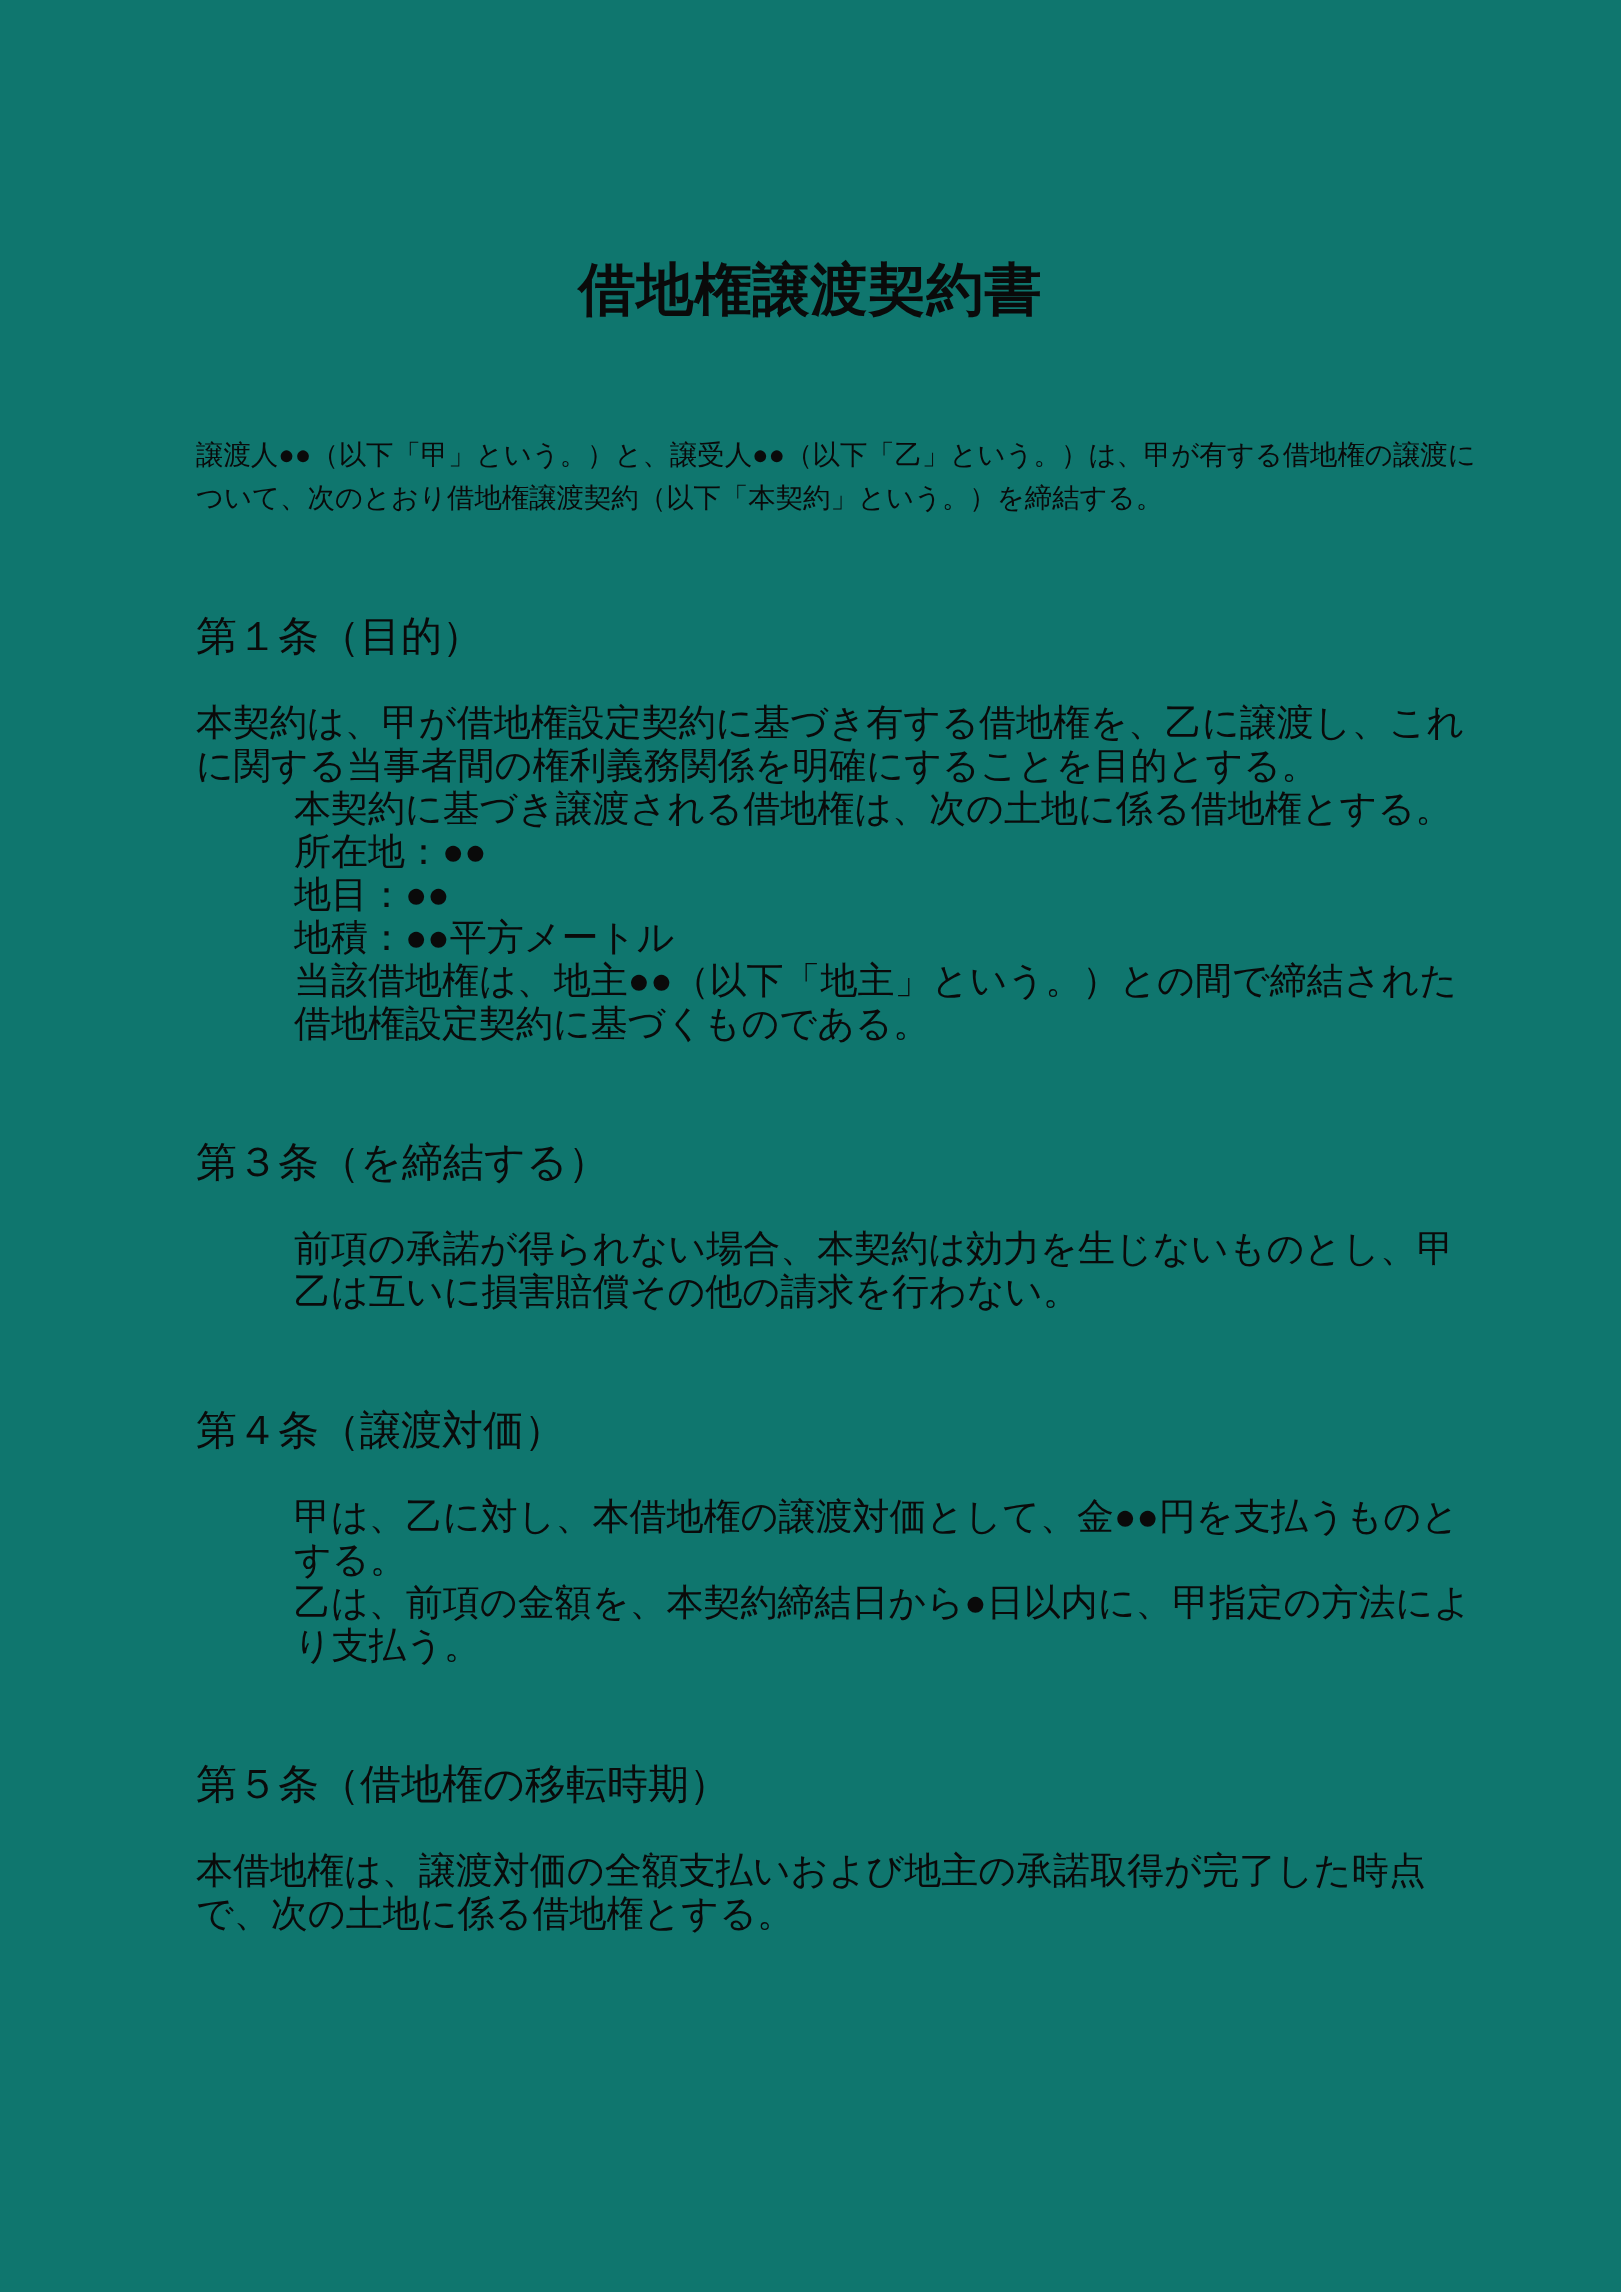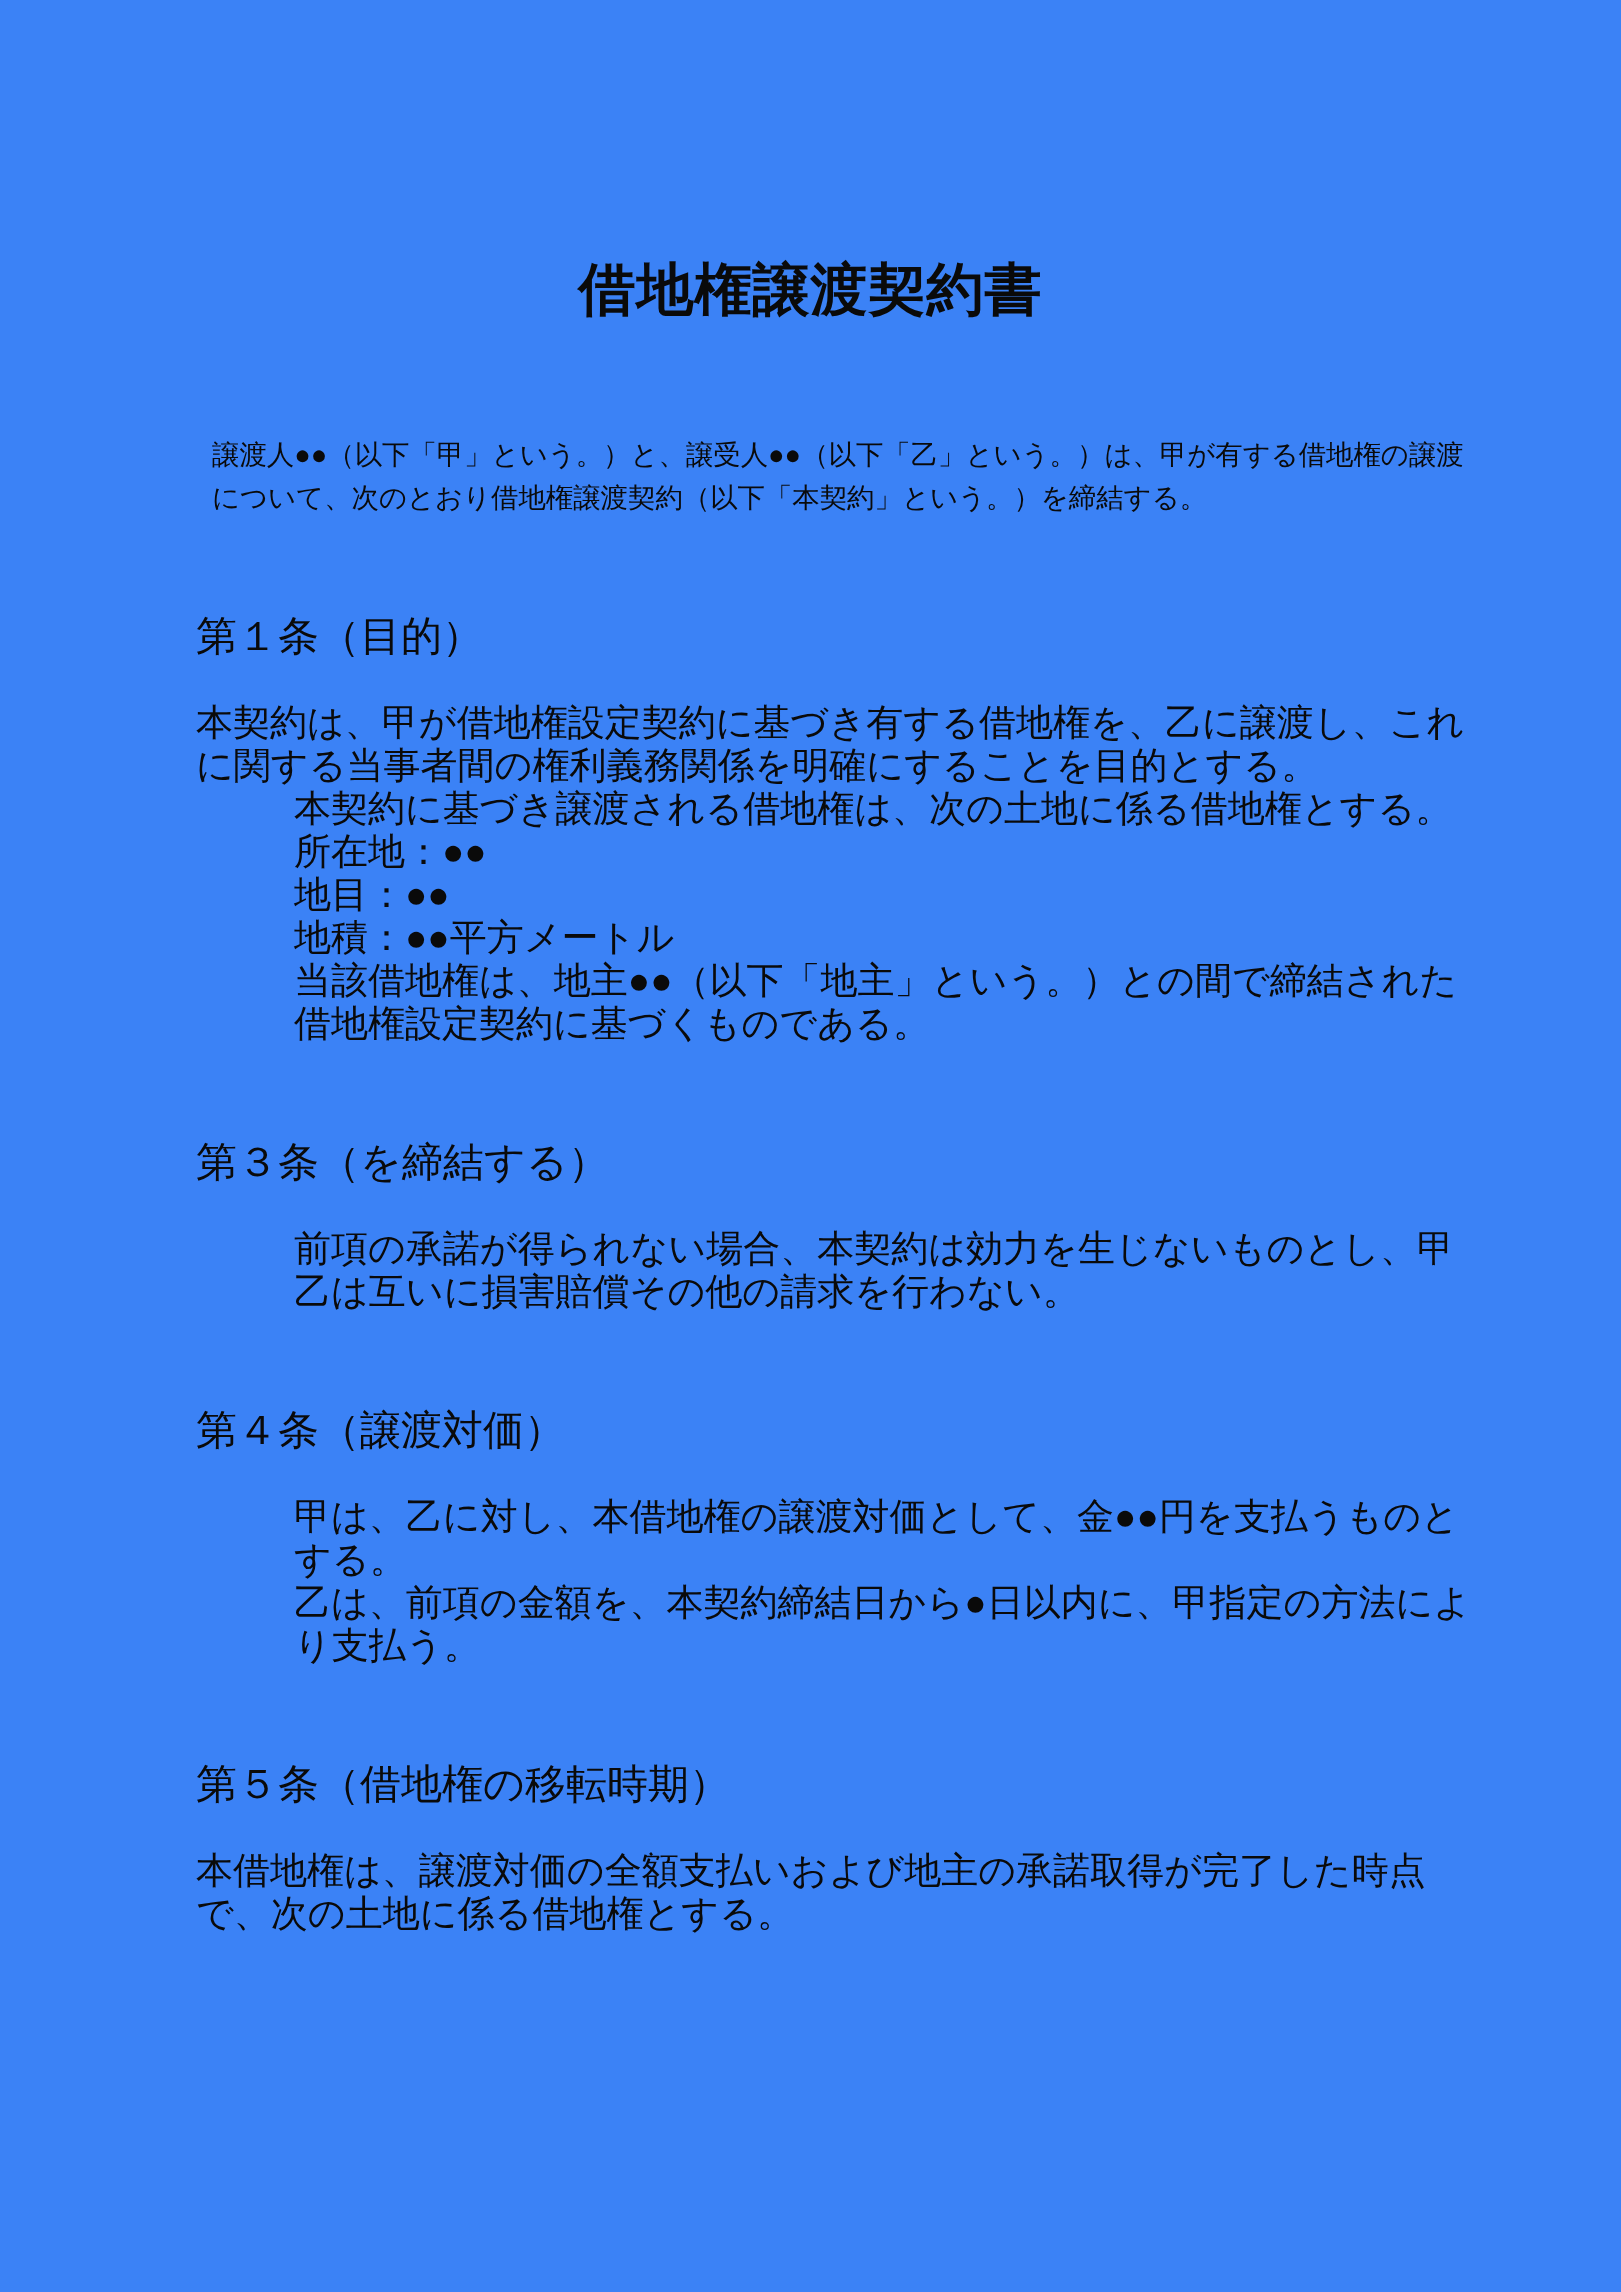--- a/index.html
+++ b/index.html
@@ -12,34 +12,34 @@
     width: 1621px;
     height: 2293px;
     font-family: "Liberation Sans", "DejaVu Sans", sans-serif;
     overflow: hidden;
   }
   .page {
     box-sizing: border-box;
     width: 1621px;
     height: 2293px;
     padding: 257px 131px 59px 196px;
-    background: #3b82f6;
+    background: #0f766e;
   }
   .doc-title {
     font-size: 57px;
     line-height: 1.15;
     font-weight: 700;
     text-align: center;
     margin: 0 -131px 110px -196px; 
     letter-spacing: 1px;
   }
   .preamble {
     font-size: 27.4px;
     line-height: 43px;
-    margin: 16px;
+    margin: 0;
   }
   .article h2 {
     font-size: 41px;
     line-height: 51px;
     font-weight: 400;
     margin: 92px 0 39px 0;
   }
   .art-body p {
     font-size: 37px;
     line-height: 43px;

